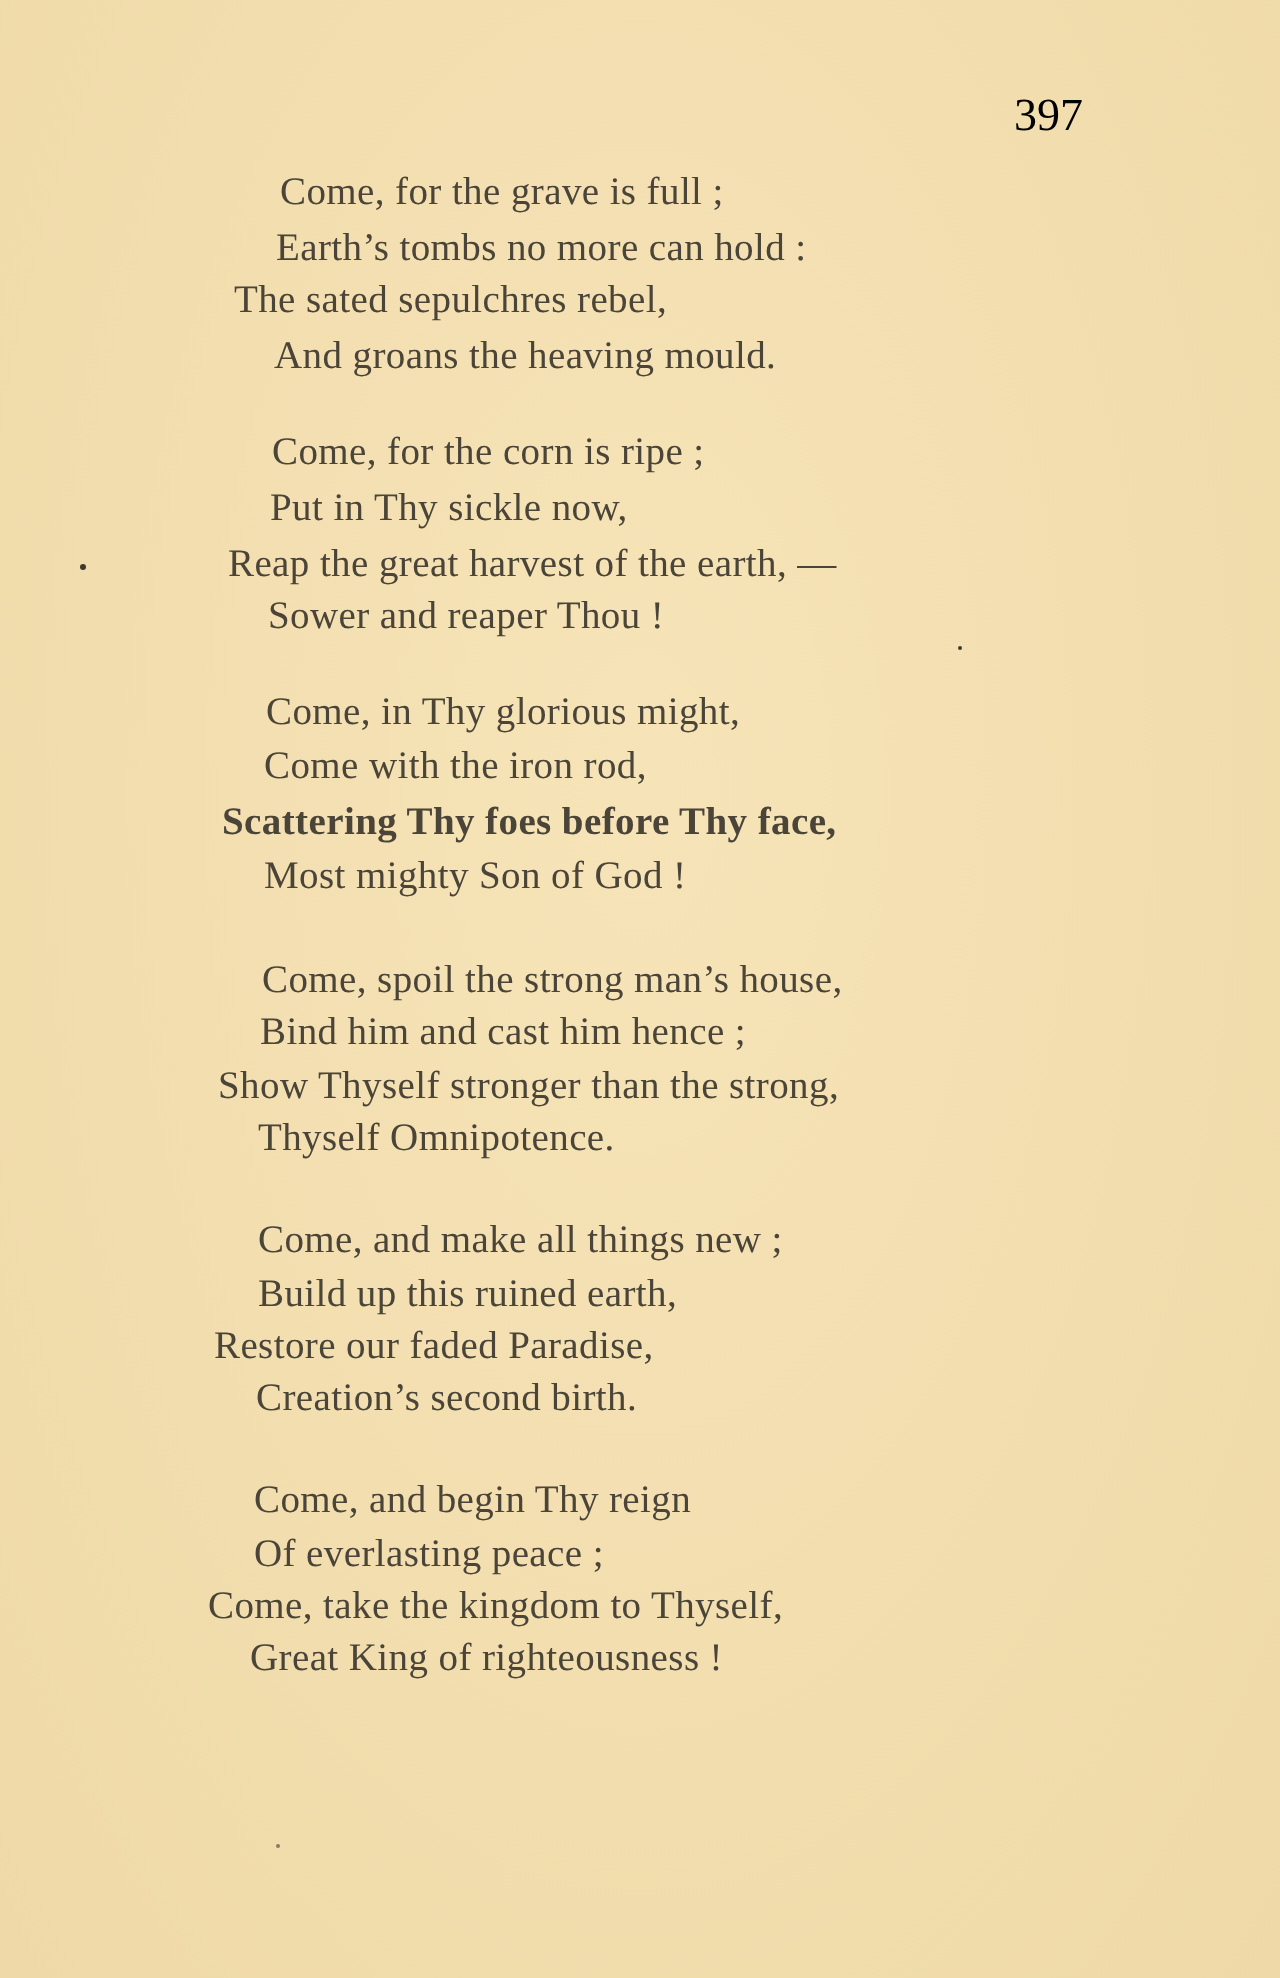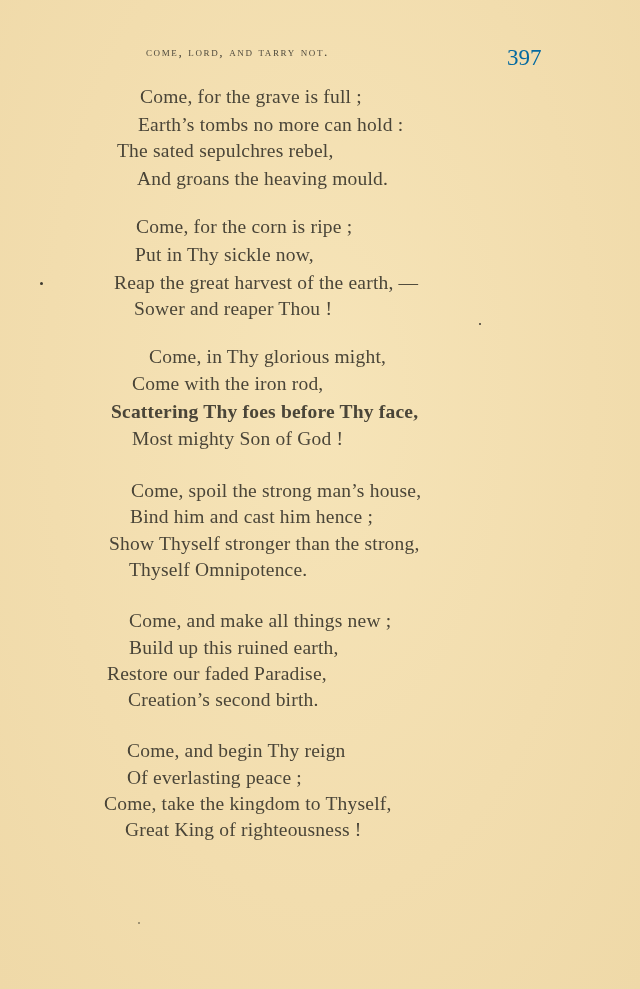--- a/index.html
+++ b/index.html
@@ -29,60 +29,59 @@
       letter-spacing: 1.6px;
       font-variant: small-caps;
       text-transform: lowercase;
       color: #4e493c;
     }
     .page-number {
       position: absolute;
       top: 45px;
       left: 507px;
       font-size: 23px;
-      color: #0369a1;
+      color: #000000;
     }
     .line {
       position: absolute;
       white-space: nowrap;
       font-size: 19.5px;
       line-height: 26px;
       letter-spacing: 0.2px;
     }
     .speck {
       position: absolute;
       width: 3px; height: 3px;
       border-radius: 50%;
       background: #3e3a30;
     }
   </style>
 </head>
 <body>
 
 <div class="page">
 
-  <div class="running-head">Come, Lord, and Tarry Not.</div>
   <div class="page-number">397</div>
 
   <div>
     <div class="line" style="left:140px; top:84px;">Come, for the grave is full ;</div>
     <div class="line" style="left:138px; top:112px;">Earth’s tombs no more can hold :</div>
     <div class="line" style="left:117px; top:138px;">The sated sepulchres rebel,</div>
     <div class="line" style="left:137px; top:166px;">And groans the heaving mould.</div>
   </div>
 
   <div>
     <div class="line" style="left:136px; top:214px;">Come, for the corn is ripe ;</div>
     <div class="line" style="left:135px; top:242px;">Put in Thy sickle now,</div>
     <div class="line" style="left:114px; top:270px;">Reap the great harvest of the earth, —</div>
     <div class="line" style="left:134px; top:296px;">Sower and reaper Thou !</div>
   </div>
 
   <div>
-    <div class="line" style="left:133px; top:344px;margin-left:16px;">Come, in Thy glorious might,</div>
+    <div class="line" style="left:133px; top:344px;">Come, in Thy glorious might,</div>
     <div class="line" style="left:132px; top:371px;text-align:right;">Come with the iron rod,</div>
     <div class="line" style="left:111px; top:399px;font-weight:bold;">Scattering Thy foes before Thy face,</div>
     <div class="line" style="left:132px; top:426px;">Most mighty Son of God !</div>
   </div>
 
   <div>
     <div class="line" style="left:131px; top:478px;">Come, spoil the strong man’s house,</div>
     <div class="line" style="left:130px; top:504px;text-align:right;">Bind him and cast him hence ;</div>
     <div class="line" style="left:109px; top:531px;">Show Thyself stronger than the strong,</div>
     <div class="line" style="left:129px; top:557px;">Thyself Omnipotence.</div>

